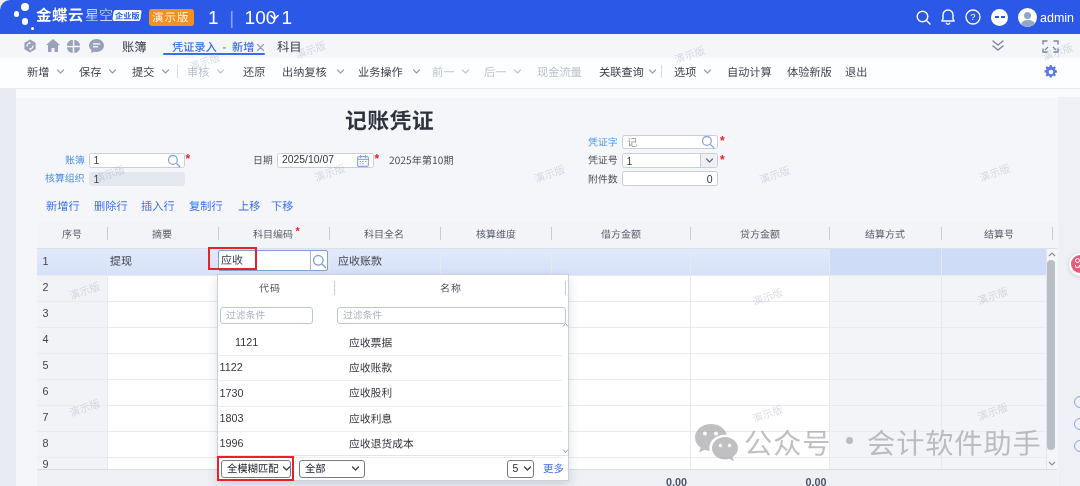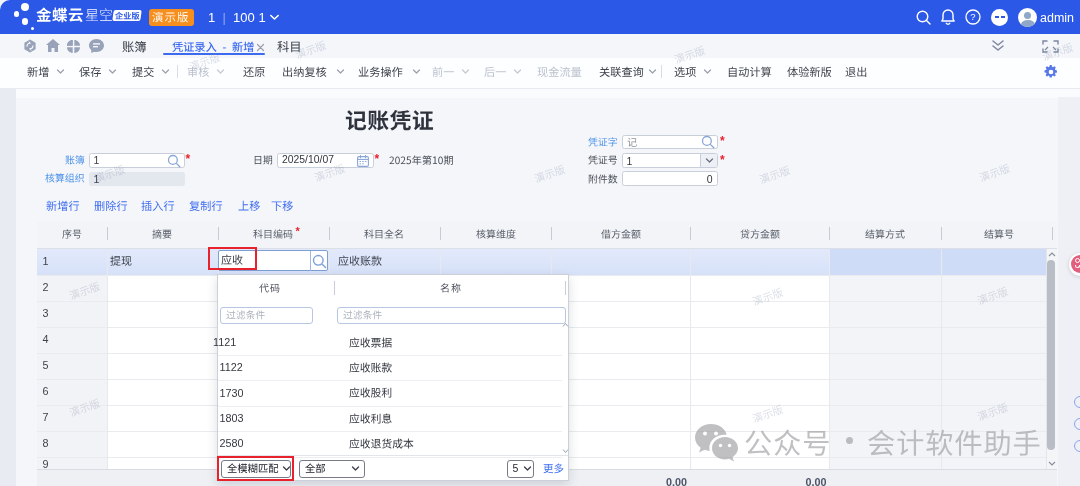--- a/index.html
+++ b/index.html
@@ -28,21 +28,21 @@
     </g>
   </svg>
 <div class="ab" style="left:148.5px;top:9px;width:45px;height:16.5px;background:#f78f1e;border-radius:3px"></div>
 <svg style="position:absolute;left:152.2px;top:9.0px;" width="40" height="17" viewBox="0 0 40 17">
     <g transform="translate(0,12.42) scale(0.011500,-0.011500)" fill="#ffffff">
       <use href="#gR6f14" x="0"></use>
       <use href="#gR793a" x="1087"></use>
       <use href="#gR7248" x="2174"></use>
     </g>
   </svg>
-<div class="ab" style="left:208px;top:10px;width:120px;height:15px;color:#fff;font-size:13px;line-height:15px">1&nbsp;&nbsp;<span style="color:rgba(255,255,255,.45)">|</span>&nbsp;&nbsp;100 1</div>
+<div class="ab" style="left:208px;top:10px;width:120px;height:15px;color:#fff;font-size:19px;line-height:15px">1&nbsp;&nbsp;<span style="color:rgba(255,255,255,.45)">|</span>&nbsp;&nbsp;100 1</div>
 <svg class="ab" style="left:269px;top:13.5px" width="11" height="7" viewBox="0 0 11 7">
     <path d="M1.8 1.5L5.5 5L9.2 1.5" stroke="#fff" stroke-width="1.6" fill="none" stroke-linecap="round" stroke-linejoin="round"></path>
   </svg>
 <svg class="ab" style="left:915px;top:9px" width="17" height="17" viewBox="0 0 17 17">
     <circle cx="7.5" cy="7.5" r="5.3" stroke="#fff" stroke-width="1.4" fill="none"></circle>
     <path d="M11.5 11.5L15 15" stroke="#fff" stroke-width="1.4" stroke-linecap="round"></path>
   </svg>
 <svg class="ab" style="left:940px;top:8px" width="16" height="18" viewBox="0 0 16 18">
     <path d="M8 2C5 2 3 4.2 3 7V11L1.8 13H14.2L13 11V7C13 4.2 11 2 8 2Z" stroke="#fff" stroke-width="1.4" fill="none" stroke-linejoin="round"></path>
     <path d="M6.3 15.2A1.9 1.9 0 0 0 9.7 15.2" stroke="#fff" stroke-width="1.4" fill="none" stroke-linecap="round"></path>
@@ -695,21 +695,21 @@
     </g>
   </svg>
 <svg style="position:absolute;left:343.0px;top:308.0px;z-index:21;" width="42" height="15" viewBox="0 0 42 15">
     <g transform="translate(0,10.58) scale(0.009800,-0.009800)" fill="#abb1bb">
       <use href="#gR8fc7" x="0"></use>
       <use href="#gR6ee4" x="1000"></use>
       <use href="#gR6761" x="2000"></use>
       <use href="#gR4ef6" x="3000"></use>
     </g>
   </svg>
-<div class="ab" style="left:213px;top:335.7px;font-size:10.8px;color:#33373f;z-index:21;">1121</div>
+<div class="ab" style="left:235px;top:335.7px;font-size:10.8px;color:#33373f;z-index:21;">1121</div>
 <svg style="position:absolute;left:349.0px;top:334.5px;z-index:21;" width="46" height="16" viewBox="0 0 46 16">
     <g transform="translate(0,11.66) scale(0.010800,-0.010800)" fill="#33373f">
       <use href="#gR5e94" x="0"></use>
       <use href="#gR6536" x="1000"></use>
       <use href="#gR7968" x="2000"></use>
       <use href="#gR636e" x="3000"></use>
     </g>
   </svg>
 <div class="ab" style="left:218px;top:354.9px;width:344px;height:1px;background:#eceef1;z-index:21;"></div>
 <div class="ab" style="left:219.5px;top:361.1px;font-size:10.8px;color:#33373f;z-index:21;">1122</div>
@@ -735,21 +735,21 @@
 <div class="ab" style="left:219.5px;top:411.9px;font-size:10.8px;color:#33373f;z-index:21;">1803</div>
 <svg style="position:absolute;left:349.0px;top:410.7px;z-index:21;" width="46" height="16" viewBox="0 0 46 16">
     <g transform="translate(0,11.66) scale(0.010800,-0.010800)" fill="#33373f">
       <use href="#gR5e94" x="0"></use>
       <use href="#gR6536" x="1000"></use>
       <use href="#gR5229" x="2000"></use>
       <use href="#gR606f" x="3000"></use>
     </g>
   </svg>
 <div class="ab" style="left:218px;top:431.1px;width:344px;height:1px;background:#eceef1;z-index:21;"></div>
-<div class="ab" style="left:219.5px;top:437.3px;font-size:10.8px;color:#33373f;z-index:21;">2580</div>
+<div class="ab" style="left:219.5px;top:437.3px;font-size:10.8px;color:#33373f;z-index:21;">1996</div>
 <svg style="position:absolute;left:349.0px;top:436.1px;z-index:21;" width="67" height="16" viewBox="0 0 67 16">
     <g transform="translate(0,11.66) scale(0.010800,-0.010800)" fill="#33373f">
       <use href="#gR5e94" x="0"></use>
       <use href="#gR6536" x="1000"></use>
       <use href="#gR9000" x="2000"></use>
       <use href="#gR8d27" x="3000"></use>
       <use href="#gR6210" x="4000"></use>
       <use href="#gR672c" x="5000"></use>
     </g>
   </svg>

